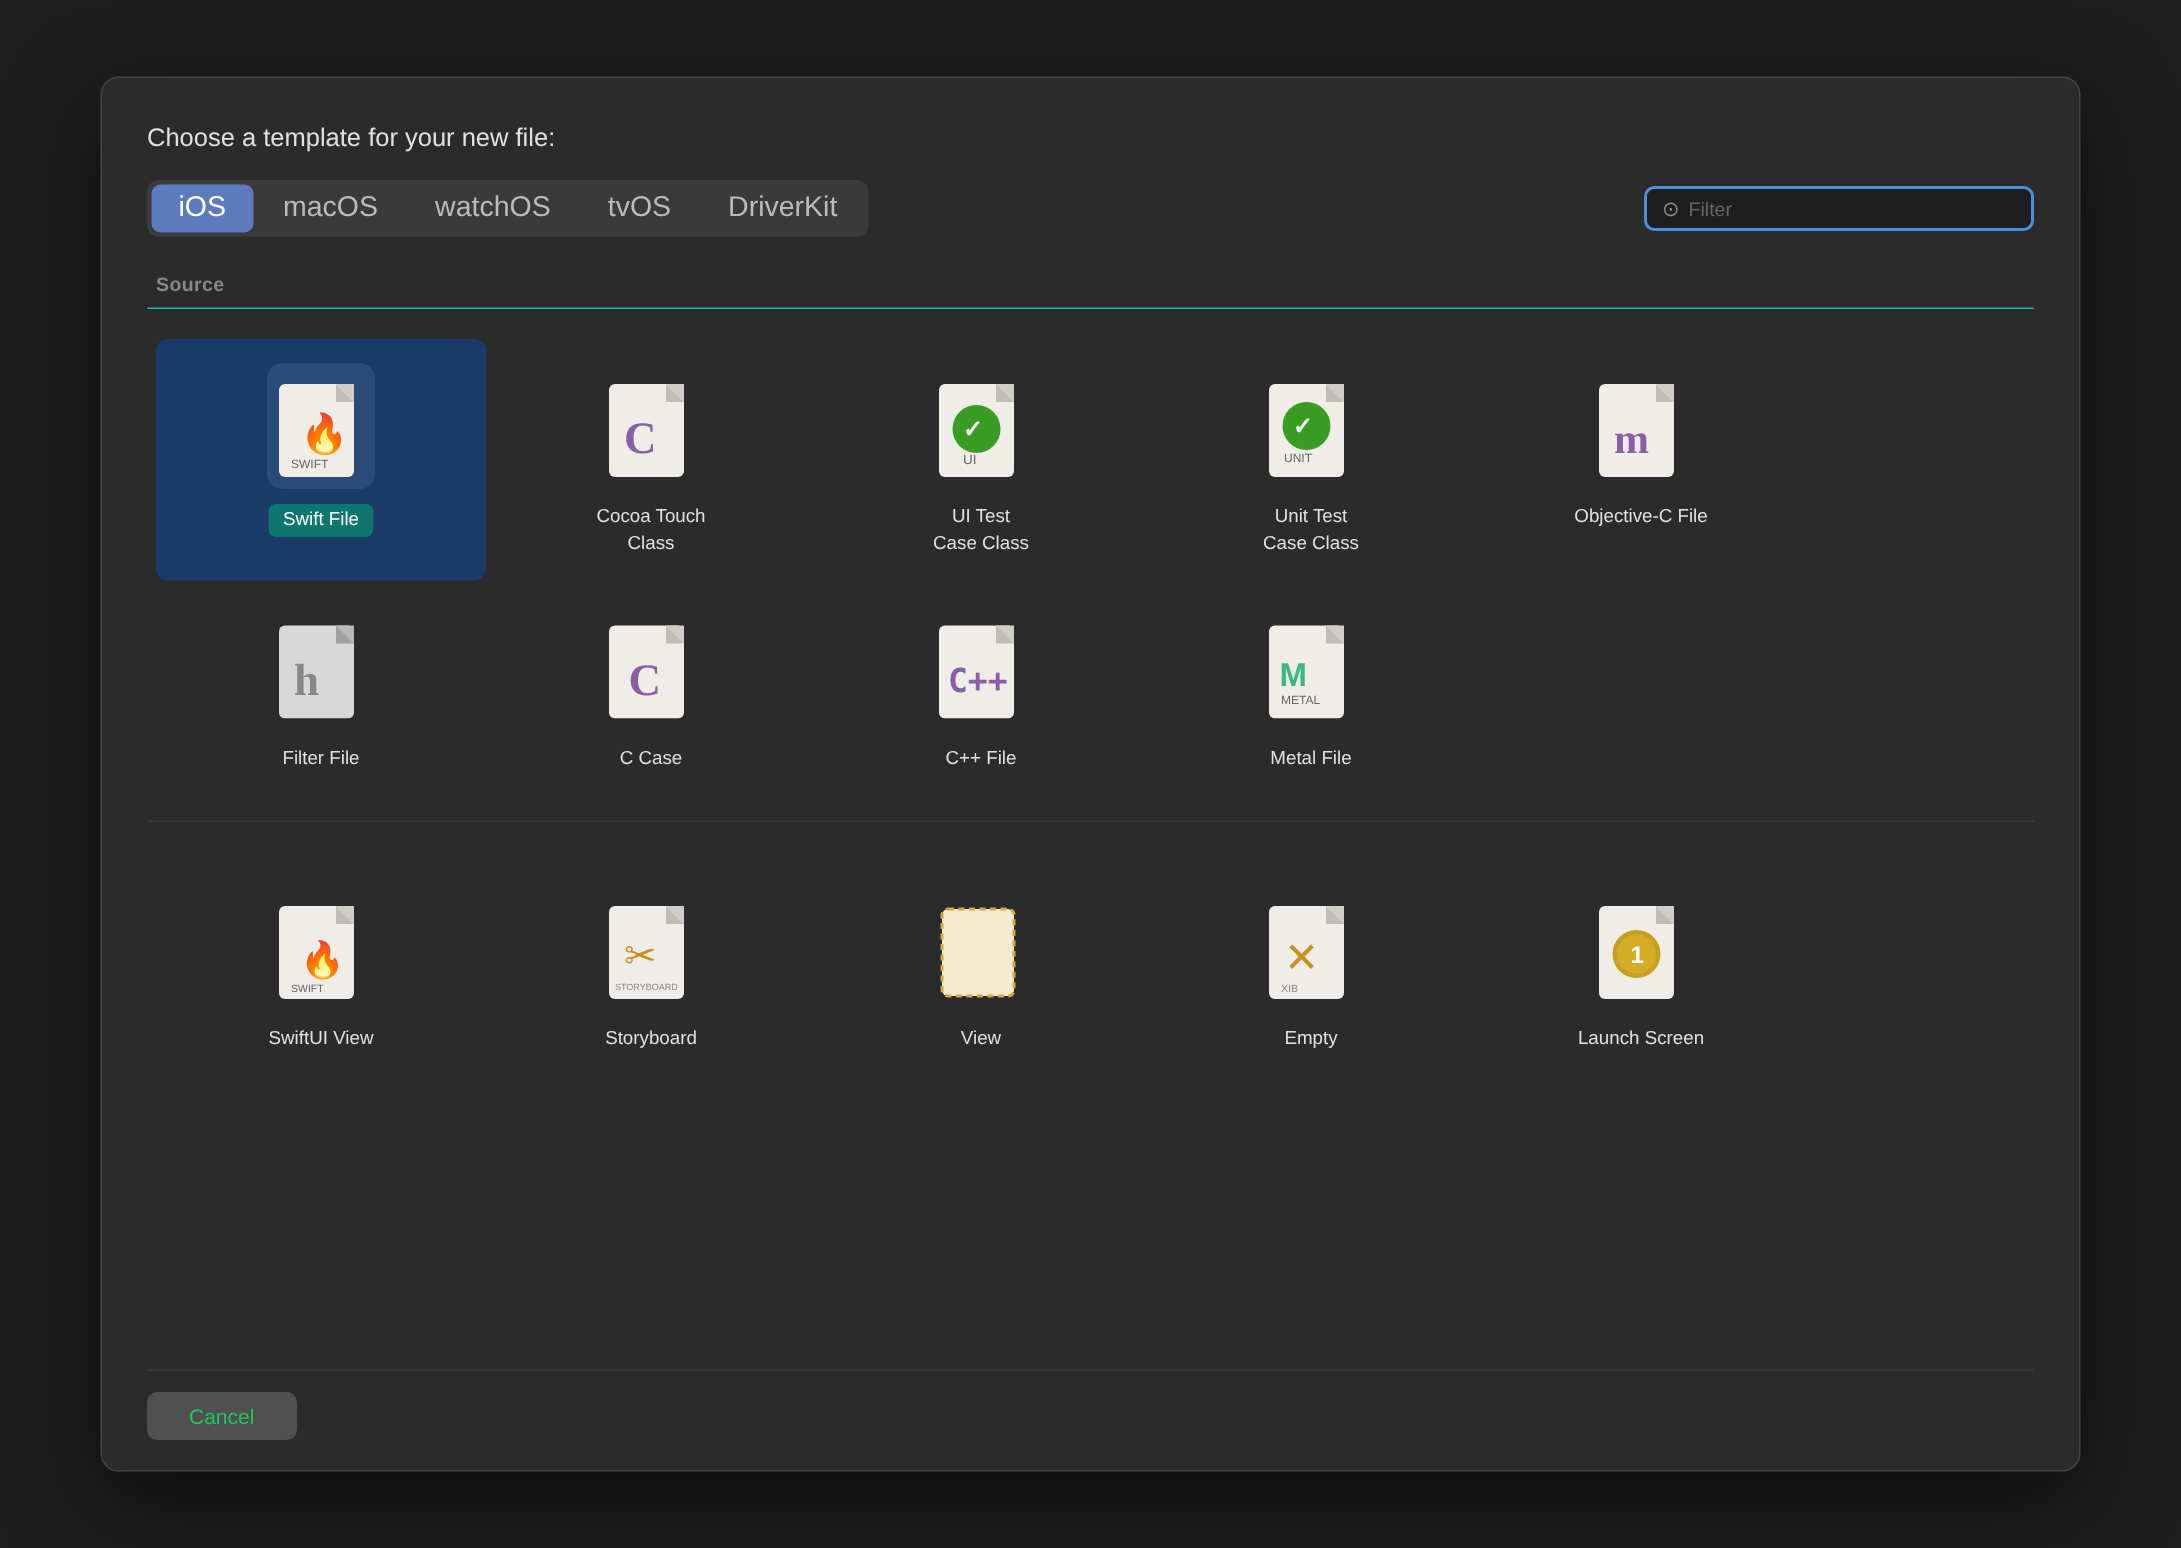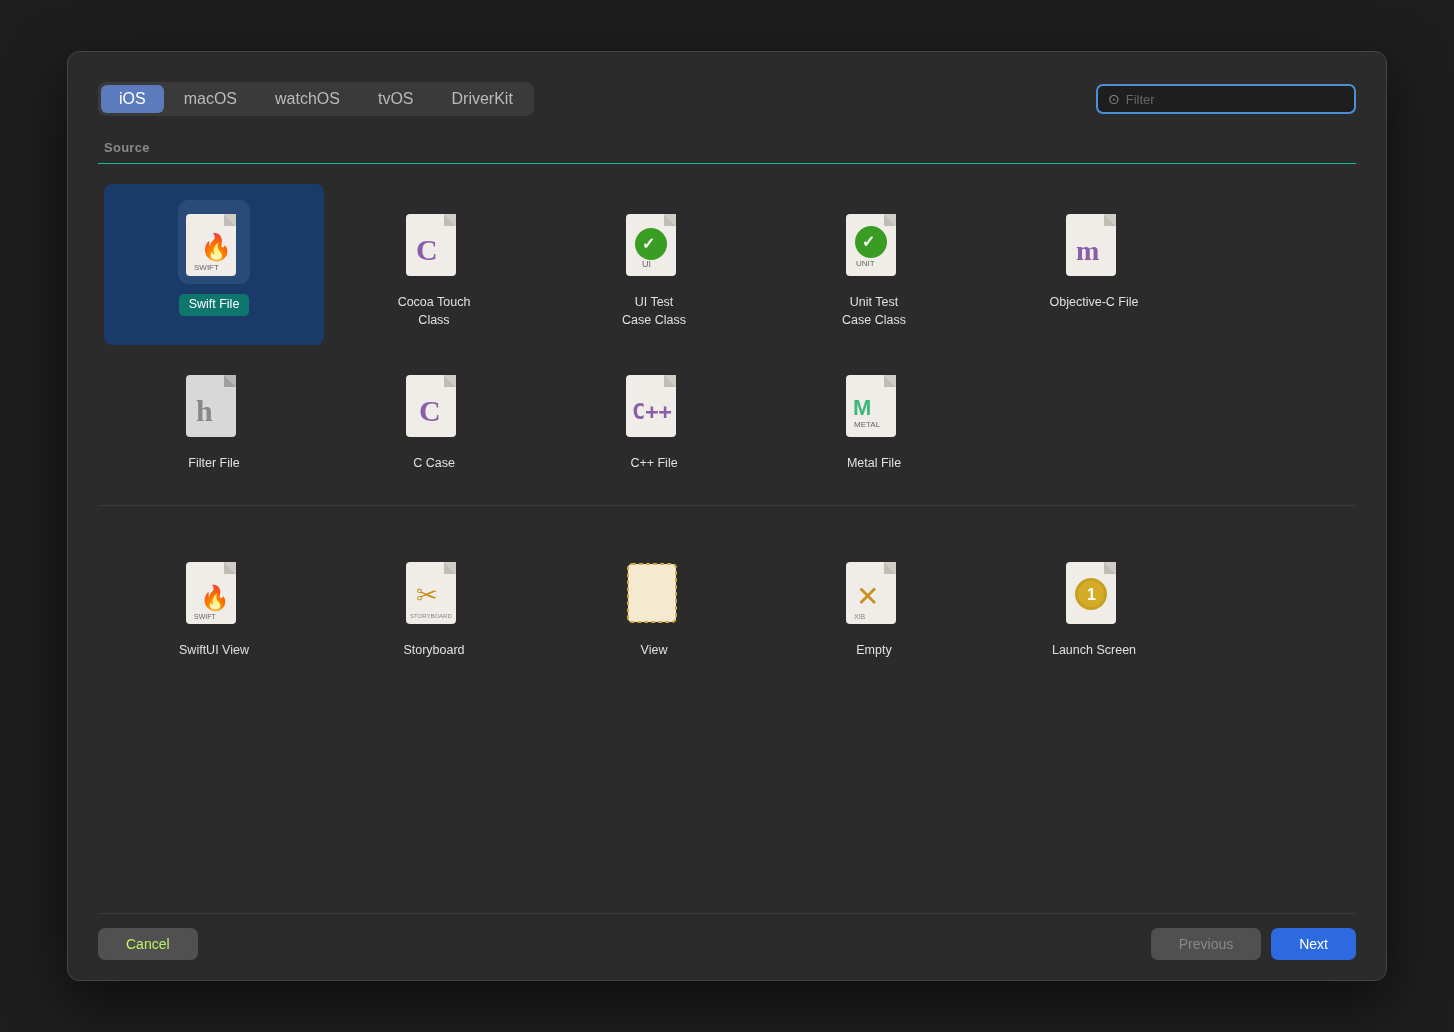--- a/index.html
+++ b/index.html
@@ -37,21 +37,21 @@
     .tab-bar {
       display: flex;
       gap: 2px;
       background: #3a3a3a;
       border-radius: 8px;
       padding: 3px;
     }
     .tab {
       padding: 5px 18px;
       border-radius: 6px;
-      font-size: 16px;
+      font-size: 19px;
       color: #bbb;
       cursor: pointer;
       background: transparent;
       border: none;
       outline: none;
       text-align: right;
     }
     .tab.active {
       background: #5b7bbd;
       color: #fff;
@@ -148,21 +148,21 @@
     .btn {
       padding: 8px 28px;
       border-radius: 7px;
       font-size: 14px;
       cursor: pointer;
       border: none;
       outline: none;
     }
     .btn-cancel {
       background: #505050;
-      color: #bef264;
+      color: #22c55e;
     }
     .btn-prev {
       background: #505050;
       color: #888;
     }
     .btn-next {
       background: #2d6ae0;
       color: #fff;
       font-weight: 500;
     }
@@ -173,20 +173,21 @@
     .section-separator {
       height: 1px;
       background: #3a3a3a;
       margin: 6px 0 16px 0;
     }
   </style>
 </head>
 <body>
 
 <div class="dialog">
+  <div class="dialog-title">Choose a template for your new file:</div>
 
   <div class="top-bar">
     <div class="tab-bar">
       <button class="tab active">iOS</button>
       <button class="tab">macOS</button>
       <button class="tab">watchOS</button>
       <button class="tab">tvOS</button>
       <button class="tab">DriverKit</button>
     </div>
     <div class="filter-box">
@@ -382,18 +383,14 @@
           </svg>
         </div>
         <div class="item-label">Launch Screen</div>
       </div>
 
     </div>
   </div>
 
   <div class="footer">
     <button class="btn btn-cancel">Cancel</button>
-    <div class="footer-right">
-      <button class="btn btn-prev">Previous</button>
-      <button class="btn btn-next">Next</button>
-    </div>
   </div>
 </div>
 
 </body></html>

